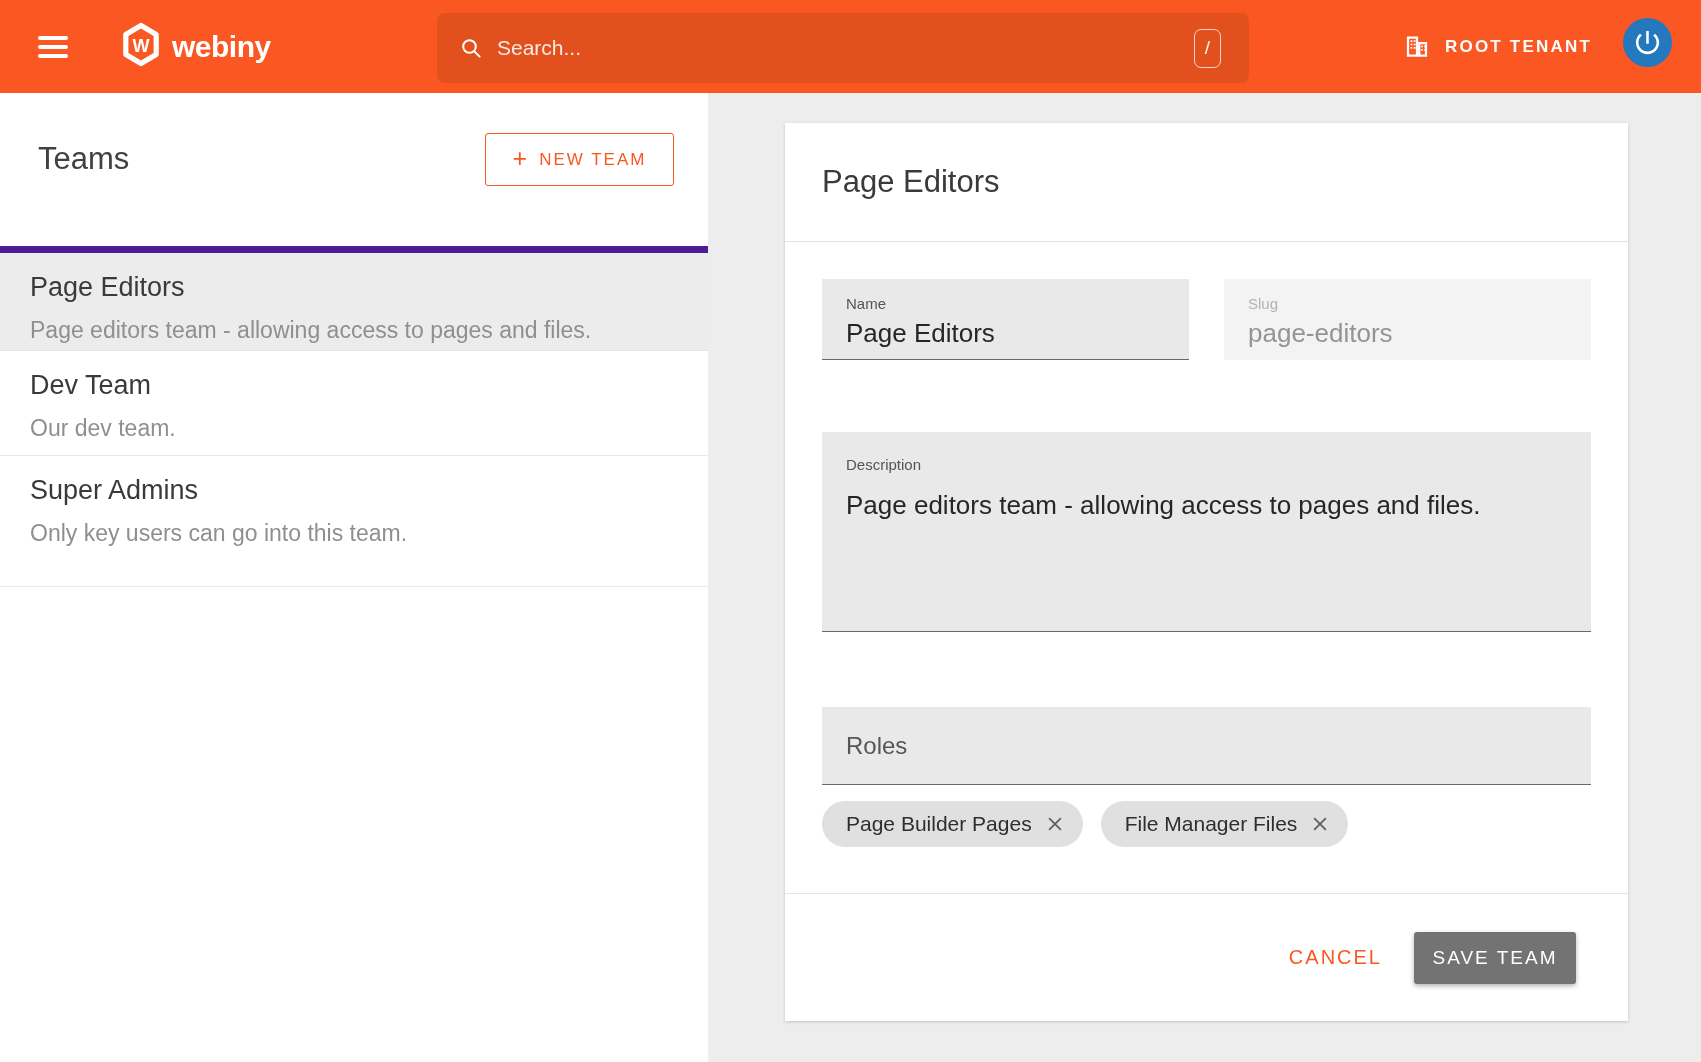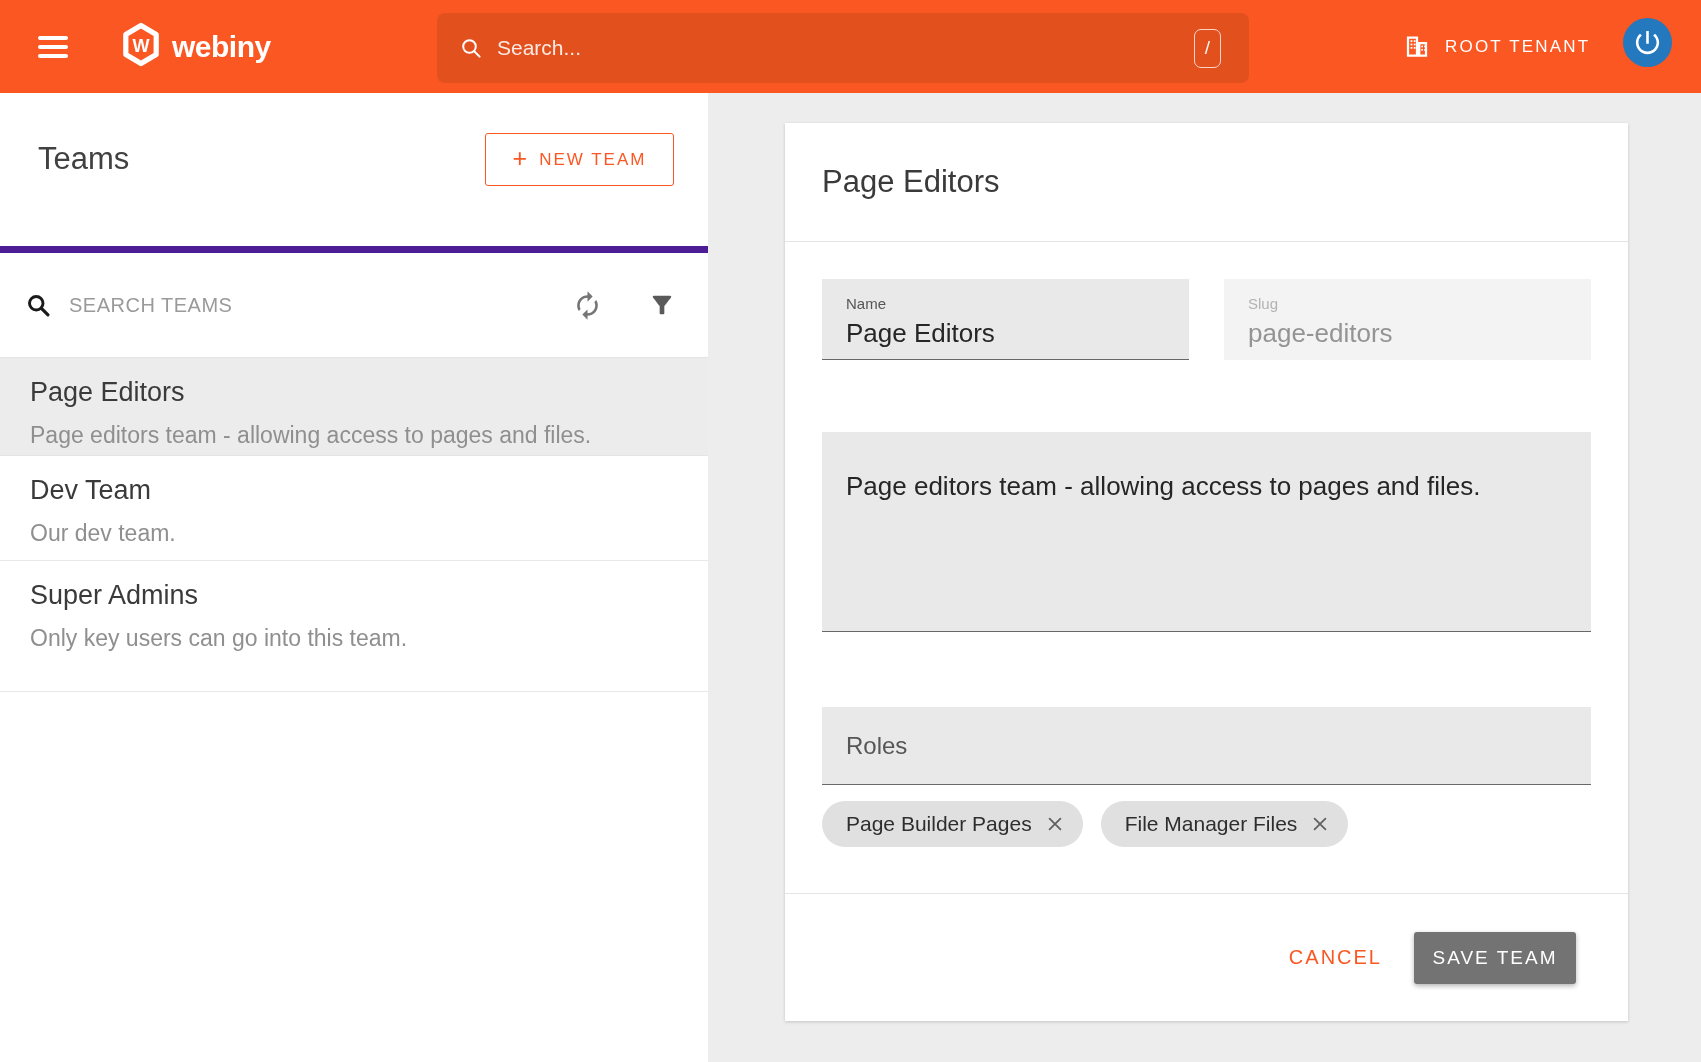--- a/index.html
+++ b/index.html
@@ -23,21 +23,21 @@
                    padding:0 22px; cursor:text; }
   .topbar-search svg { flex:0 0 auto; margin-right:14px; }
   .topbar-search input { flex:1; background:transparent; border:none; outline:none;
                          color:#fff; font-size:21px; font-family:inherit; }
   .topbar-search input::placeholder { color:rgba(255,255,255,0.88); opacity:1; }
   .slash-badge { flex:0 0 auto; width:27px; height:39px; border:1px solid rgba(255,255,255,0.75);
                  border-radius:7px; display:flex; align-items:center; justify-content:center;
                  color:rgba(255,255,255,0.92); font-size:19px; margin-right:6px; }
 
   .tenant { position:absolute; left:1403px; top:0; height:93px; display:flex;
-            align-items:center; gap:14px; color:#fff; font-size:17px; font-weight:400;
+            align-items:center; gap:14px; color:#fff; font-size:17px; font-weight:700;
             letter-spacing:2.2px; cursor:pointer; white-space:nowrap; }
   .avatar { position:absolute; left:1623px; top:18px; width:49px; height:49px;
             border-radius:50%; background:#2478bd; display:flex; align-items:center;
             justify-content:center; cursor:pointer; }
 
   
   .left-panel { position:absolute; left:0; top:93px; width:708px; height:969px; background:#fff; }
   .panel-header { position:relative; height:160px; border-bottom:7px solid #4c1d95; }
   .page-title { position:absolute; left:38px; top:49px; font-size:31px; font-weight:400;
                 color:#414141; line-height:34px; }
@@ -164,37 +164,20 @@
 
   <aside class="left-panel">
     <div class="panel-header">
       <h1 class="page-title">Teams</h1>
       <button class="new-team-btn">
         <span class="plus">+</span>
         <span>NEW TEAM</span>
       </button>
     </div>
 
-    <div class="search-row">
-      <svg class="mag" width="27" height="27" viewBox="0 0 24 24">
-        <circle cx="10" cy="10" r="6" fill="none" stroke="#1a1a1a" stroke-width="2.6"></circle>
-        <line x1="14.6" y1="14.6" x2="20.4" y2="20.4" stroke="#1a1a1a" stroke-width="2.8" stroke-linecap="round"></line>
-      </svg>
-      <input placeholder="SEARCH TEAMS" style="">
-      <button class="icon-btn">
-        <svg width="31" height="31" viewBox="0 0 24 24" fill="#757575">
-          <path d="M12 6v3l4-4-4-4v3c-4.42 0-8 3.58-8 8 0 1.57.46 3.03 1.24 4.26L6.7 14.8c-.45-.83-.7-1.79-.7-2.8 0-3.31 2.69-6 6-6zm6.76 1.74L17.3 9.2c.44.84.7 1.79.7 2.8 0 3.31-2.69 6-6 6v-3l-4 4 4 4v-3c4.42 0 8-3.58 8-8 0-1.57-.46-3.03-1.24-4.26z"></path>
-        </svg>
-      </button>
-      <button class="icon-btn">
-        <svg width="28" height="28" viewBox="0 0 24 24" fill="#5a5a5a">
-          <path d="M4.25 5.61C6.27 8.2 10 13 10 13v6c0 .55.45 1 1 1h2c.55 0 1-.45 1-1v-6s3.73-4.8 5.75-7.39C20.26 4.95 19.79 4 18.96 4H5.04c-.83 0-1.3.95-.79 1.61z"></path>
-        </svg>
-      </button>
-    </div>
 
     <ul class="team-list">
       <li class="team-row selected">
         <div class="t-name">Page Editors</div>
         <div class="t-desc">Page editors team - allowing access to pages and files.</div>
       </li>
       <li class="team-row">
         <div class="t-name">Dev Team</div>
         <div class="t-desc">Our dev team.</div>
       </li>
@@ -218,20 +201,21 @@
             <label>Name</label>
             <input value="Page Editors" style="">
           </div>
           <div class="field small disabled">
             <label>Slug</label>
             <input disabled="" value="page-editors" style="">
           </div>
         </div>
 
         <div class="field desc">
+          <label>Description</label>
           <textarea style="">Page editors team - allowing access to pages and files.</textarea>
         </div>
 
         <div class="field roles">
           <span class="roles-label">Roles</span>
         </div>
 
         <div class="chips">
           <span class="chip">
             <span>Page Builder Pages</span>

